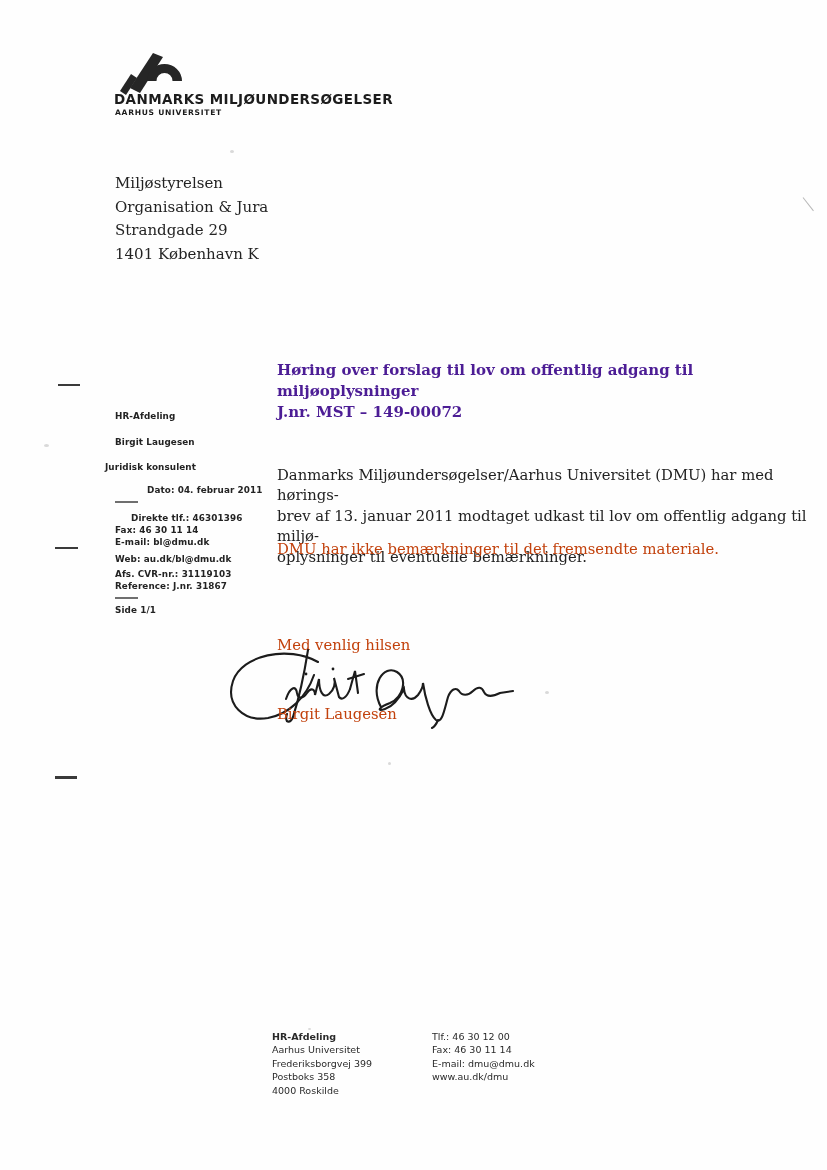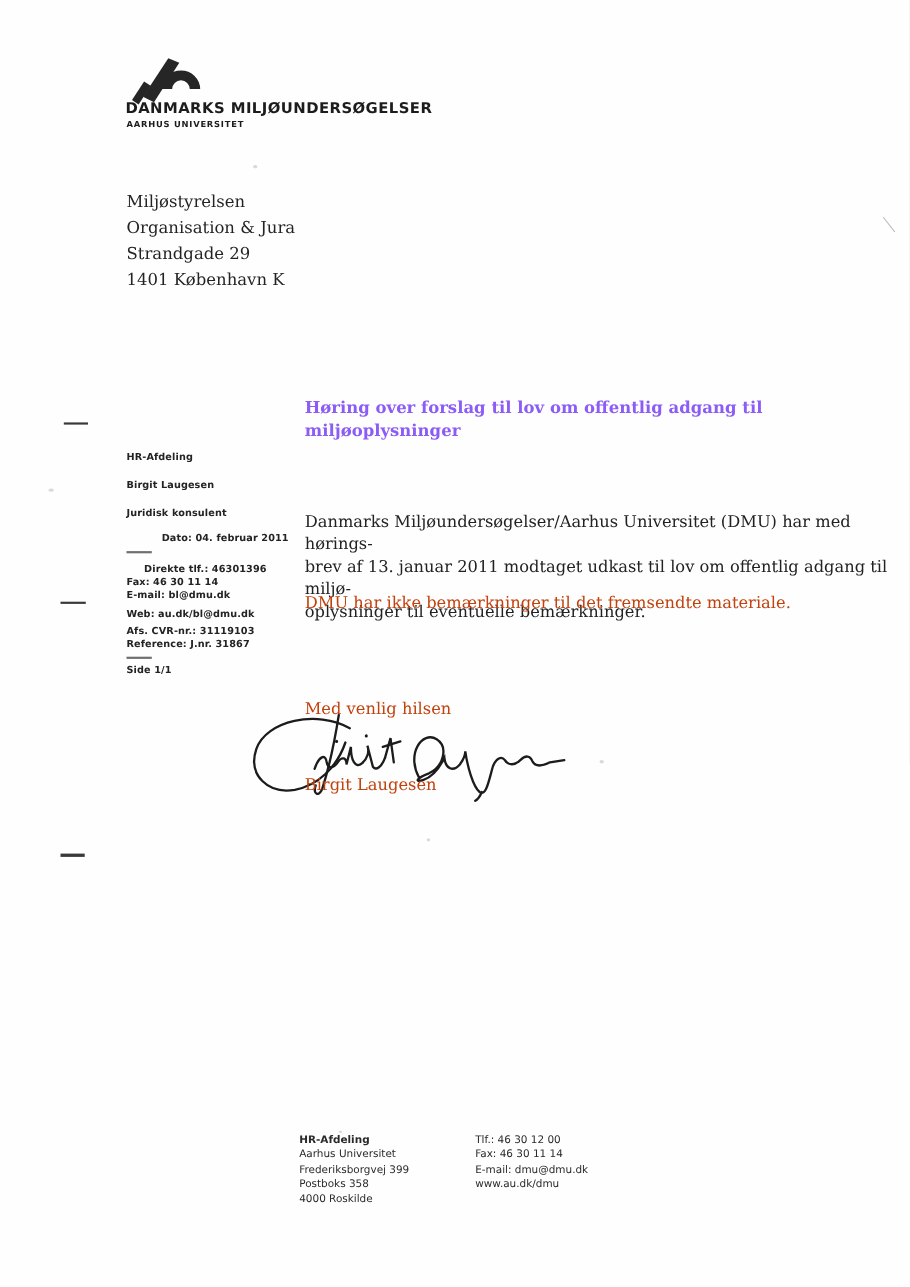--- a/index.html
+++ b/index.html
@@ -18,21 +18,21 @@
     font-family:"DejaVu Sans","Liberation Sans",sans-serif;
     font-weight:bold;font-size:13.5px;letter-spacing:0.4px;color:#1c1c1c;
   }
   .org-sub{
     font-family:"DejaVu Sans","Liberation Sans",sans-serif;
     font-weight:bold;font-size:7.6px;letter-spacing:0.7px;color:#1c1c1c;
   }
   
   .recipient div{font-size:15px;line-height:23.5px;color:#232323;}
   
-  .subject div{font-weight:bold;font-size:15px;line-height:21px;color:#8b5cf6;}
+  .subject div{font-weight:bold;font-size:15px;line-height:21px;color:#4c1d95;}
   
   .side{
     font-family:"DejaVu Sans","Liberation Sans",sans-serif;
     font-weight:bold;font-size:8.8px;color:#232323;letter-spacing:0.1px;
     white-space:nowrap;
   }
   .rule{background:#6f6f6f;height:2px;width:23px;}
   .fold{background:#3a3a3a;height:2px;width:22px;}
   
   .bodytext div{font-size:14.8px;line-height:20.4px;color:#222;}
@@ -76,25 +76,26 @@
     <div>Strandgade 29</div>
     <div>1401 København K</div>
   </div>
 
   <div class="abs fold" style="left:58px;top:384px;"></div>
   <div class="abs fold" style="left:55px;top:547px;width:23px;"></div>
   <div class="abs fold" style="left:55px;top:776px;height:3px;"></div>
 
   <div class="abs subject" style="left:277px;top:360px;">
     <div>Høring over forslag til lov om offentlig adgang til miljøoplysninger</div>
+    <div>J.nr. MST – 149-00072</div>
   </div>
 
   <div class="abs side" style="left:115px;top:411px;">HR-Afdeling</div>
   <div class="abs side" style="left:115px;top:437px;">Birgit Laugesen</div>
-  <div class="abs side" style="left:115px;top:462px;">Juridisk konsulent</div>
+  <div class="abs side" style="left:105px;top:462px;">Juridisk konsulent</div>
   <div class="abs side" style="left:115px;top:485px;padding-left:32px;">Dato: 04. februar 2011</div>
   <div class="abs rule" style="left:115px;top:501px;"></div>
   <div class="abs side" style="left:115px;top:513px;padding-left:16px;">Direkte tlf.: 46301396</div>
   <div class="abs side" style="left:115px;top:525px;">Fax: 46 30 11 14</div>
   <div class="abs side" style="left:115px;top:537px;">E-mail: bl@dmu.dk</div>
   <div class="abs side" style="left:115px;top:554px;">Web: au.dk/bl@dmu.dk</div>
   <div class="abs side" style="left:115px;top:569px;">Afs. CVR-nr.: 31119103</div>
   <div class="abs side" style="left:115px;top:581px;">Reference: J.nr. 31867</div>
   <div class="abs rule" style="left:115px;top:597px;"></div>
   <div class="abs side" style="left:115px;top:605px;">Side 1/1</div>

